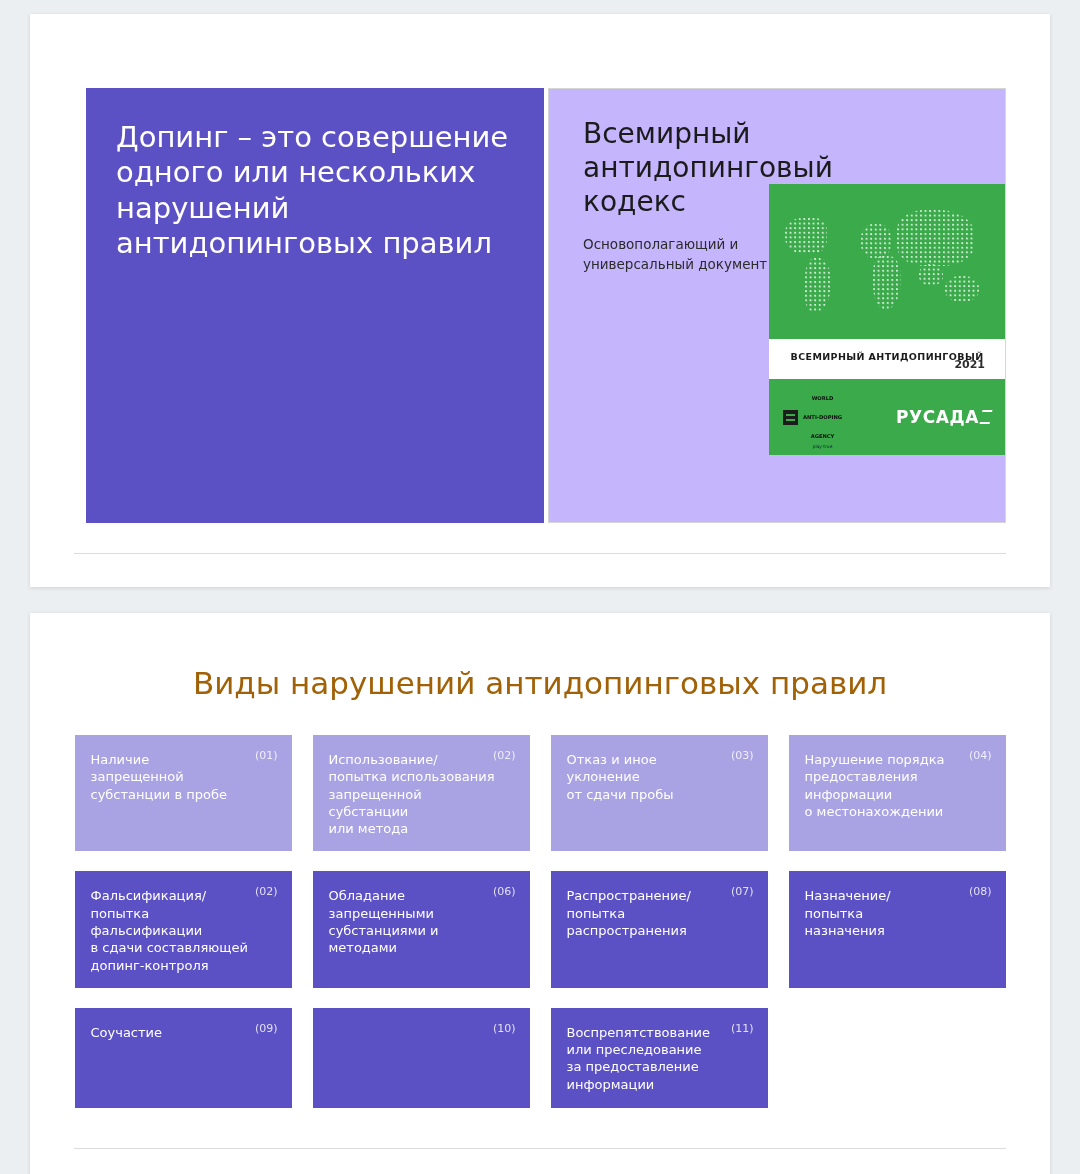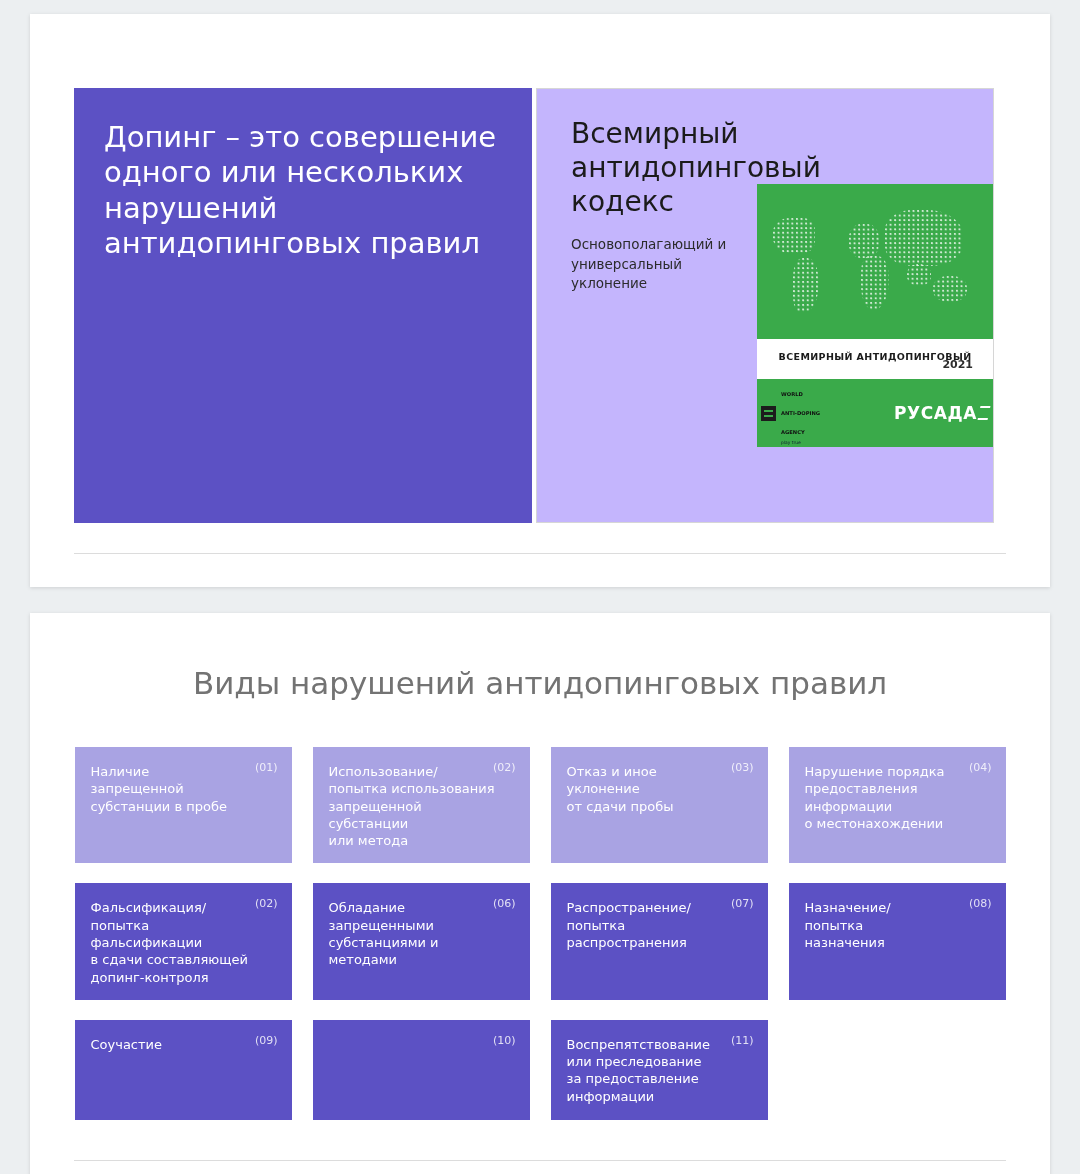--- a/index.html
+++ b/index.html
@@ -33,20 +33,21 @@
   }
 
   
   .slide-1 {
     height: 573px;
     padding: 74px 44px 0 44px;
   }
   .s1-row {
     display: flex;
     gap: 4px;
+    margin-left: 12px;
   }
   .purple-panel {
     width: 458px;
     height: 435px;
     background: #5c51c4;
     box-sizing: border-box;
     padding: 32px 30px;
   }
   .purple-panel .headline {
     color: #ffffff;
@@ -128,26 +129,27 @@
   .band-year {
     font-size: 11px;
     font-weight: bold;
     color: #2d2d2d;
     text-align: right;
     margin-top: -4px;
     padding-right: 6px;
   }
   .book-footer {
     background: #3aaa4a;
-    height: 68px;
+    height: 76px;
     display: flex;
     align-items: center;
     justify-content: space-between;
-    padding: 0 4px;
-    box-sizing: border-box;
+    padding: 0 14px;
+    box-sizing: border-box;
+    text-align: center;
   }
   .wada-logo {
     display: flex;
     align-items: center;
     gap: 5px;
   }
   .wada-mark {
     width: 15px;
     height: 15px;
     background: #1c1c1c;
@@ -197,23 +199,23 @@
   }
 
   
   .slide-2 {
     min-height: 560px;
     padding: 52px 44px 30px 44px;
   }
   .s2-title {
     text-align: center;
     font-size: 31px;
-    color: #737373;
+    color: #a16207;
     font-weight: 400;
-    margin-bottom: 46px;
+    margin-bottom: 34px;
   }
   .grid {
     display: grid;
     grid-template-columns: repeat(4, 217px);
     gap: 20px 21px;
     justify-content: center;
   }
   .card {
     position: relative;
     padding: 16px 16px 14px 16px;
@@ -249,21 +251,21 @@
 
   <div class="slide slide-1">
     <div class="s1-row">
 
       <div class="purple-panel">
         <div class="headline">Допинг – это совершение одного или нескольких нарушений антидопинговых правил</div>
       </div>
 
       <div class="doc-panel">
         <div class="doc-title">Всемирный антидопинговый кодекс</div>
-        <div class="doc-sub">Основополагающий и универсальный уклонение</div>
+        <div class="doc-sub">Основополагающий и универсальный документ</div>
 
         <div class="book">
           <div class="book-map">
             <div class="continent c1"></div>
             <div class="continent c2"></div>
             <div class="continent c3"></div>
             <div class="continent c4"></div>
             <div class="continent c5"></div>
             <div class="continent c6"></div>
             <div class="continent c7"></div>

